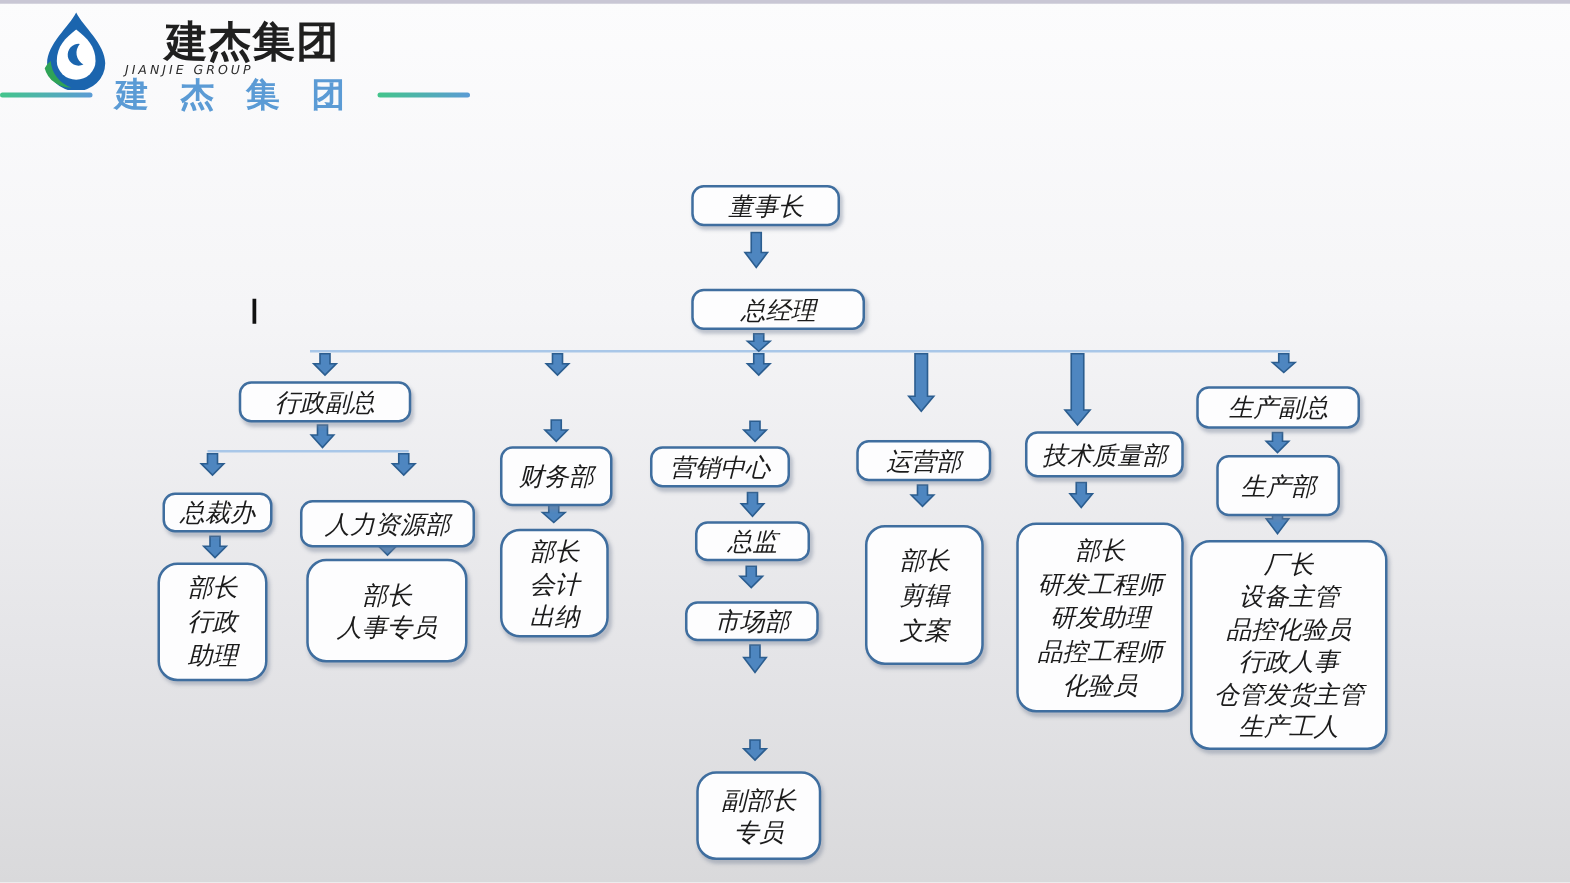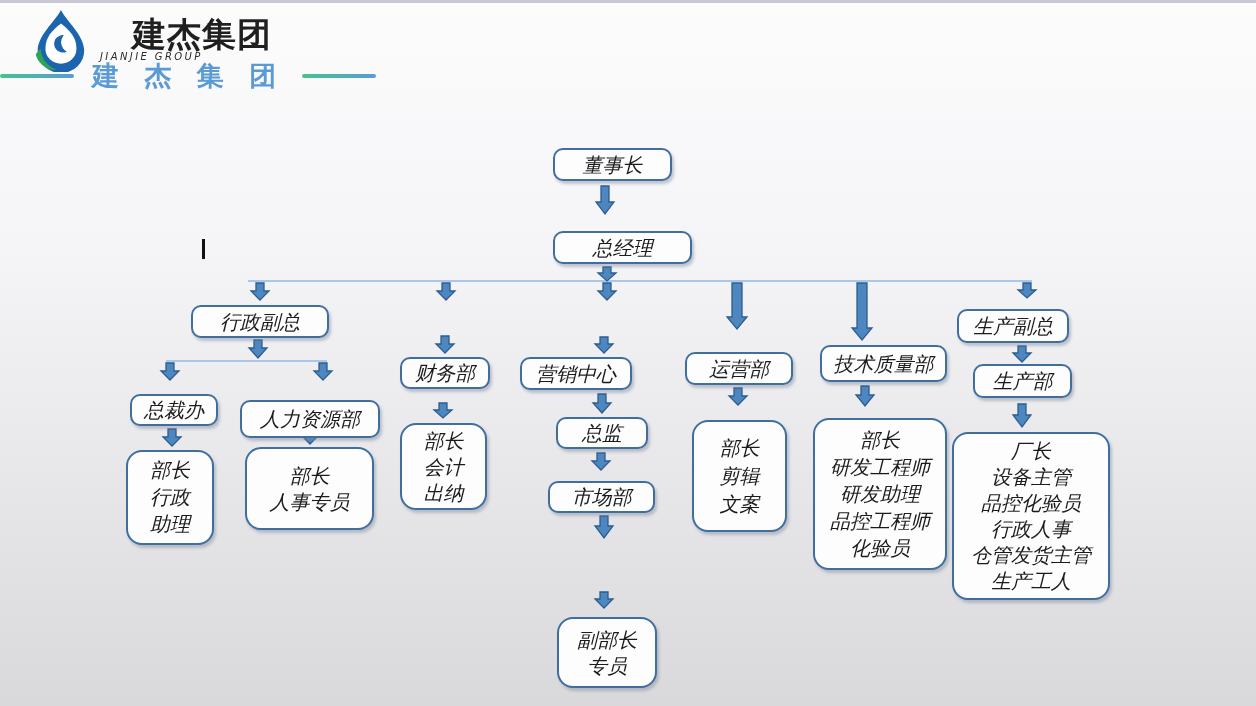--- a/index.html
+++ b/index.html
@@ -86,27 +86,27 @@
       <polygon points="1018,404 1026,404 1026,415 1031,415 1022,427 1013,415 1018,415" fill="#4e86c0" stroke="#2b5d8f" stroke-width="1.3" stroke-linejoin="miter"></polygon>
     </svg>
 
   <div class="cursor-mark"></div>
 
   <div class="node" style="left:553px;top:148px;width:119px;height:33px">董事长</div>
   <div class="node" style="left:553px;top:231px;width:139px;height:33px">总经理</div>
   <div class="node" style="left:191px;top:305px;width:138px;height:33px">行政副总</div>
   <div class="node" style="left:685px;top:352px;width:108px;height:33px">运营部</div>
   <div class="node" style="left:820px;top:345px;width:127px;height:37px">技术质量部</div>
-  <div class="node" style="left:957px;top:309px;width:112px;height:34px">生产副总</div>
-  <div class="node" style="left:400px;top:357px;width:90px;height:32px">财务部</div>
+  <div class="node" style="left:957px;top:309px;width:131px;height:34px">生产副总</div>
+  <div class="node" style="left:400px;top:357px;width:90px;height:48px">财务部</div>
   <div class="node" style="left:520px;top:357px;width:112px;height:33px">营销中心</div>
   <div class="node" style="left:130px;top:394px;width:88px;height:32px">总裁办</div>
   <div class="node" style="left:240px;top:400px;width:140px;height:38px">人力资源部</div>
   <div class="node" style="left:556px;top:417px;width:92px;height:32px">总监</div>
-  <div class="node" style="left:973px;top:364px;width:99px;height:34px">生产部</div>
+  <div class="node" style="left:973px;top:364px;width:99px;height:49px">生产部</div>
   <div class="node" style="left:548px;top:481px;width:107px;height:32px">市场部</div>
   <div class="node big" style="left:126px;top:450px;width:88px;height:95px;line-height:27px">部长
 行政
 助理</div>
   <div class="node big" style="left:245px;top:447px;width:129px;height:83px">部长
 人事专员</div>
   <div class="node big" style="left:400px;top:423px;width:87px;height:87px">部长
 会计
 出纳</div>
   <div class="node big" style="left:692px;top:420px;width:95px;height:112px;line-height:28px">部长

